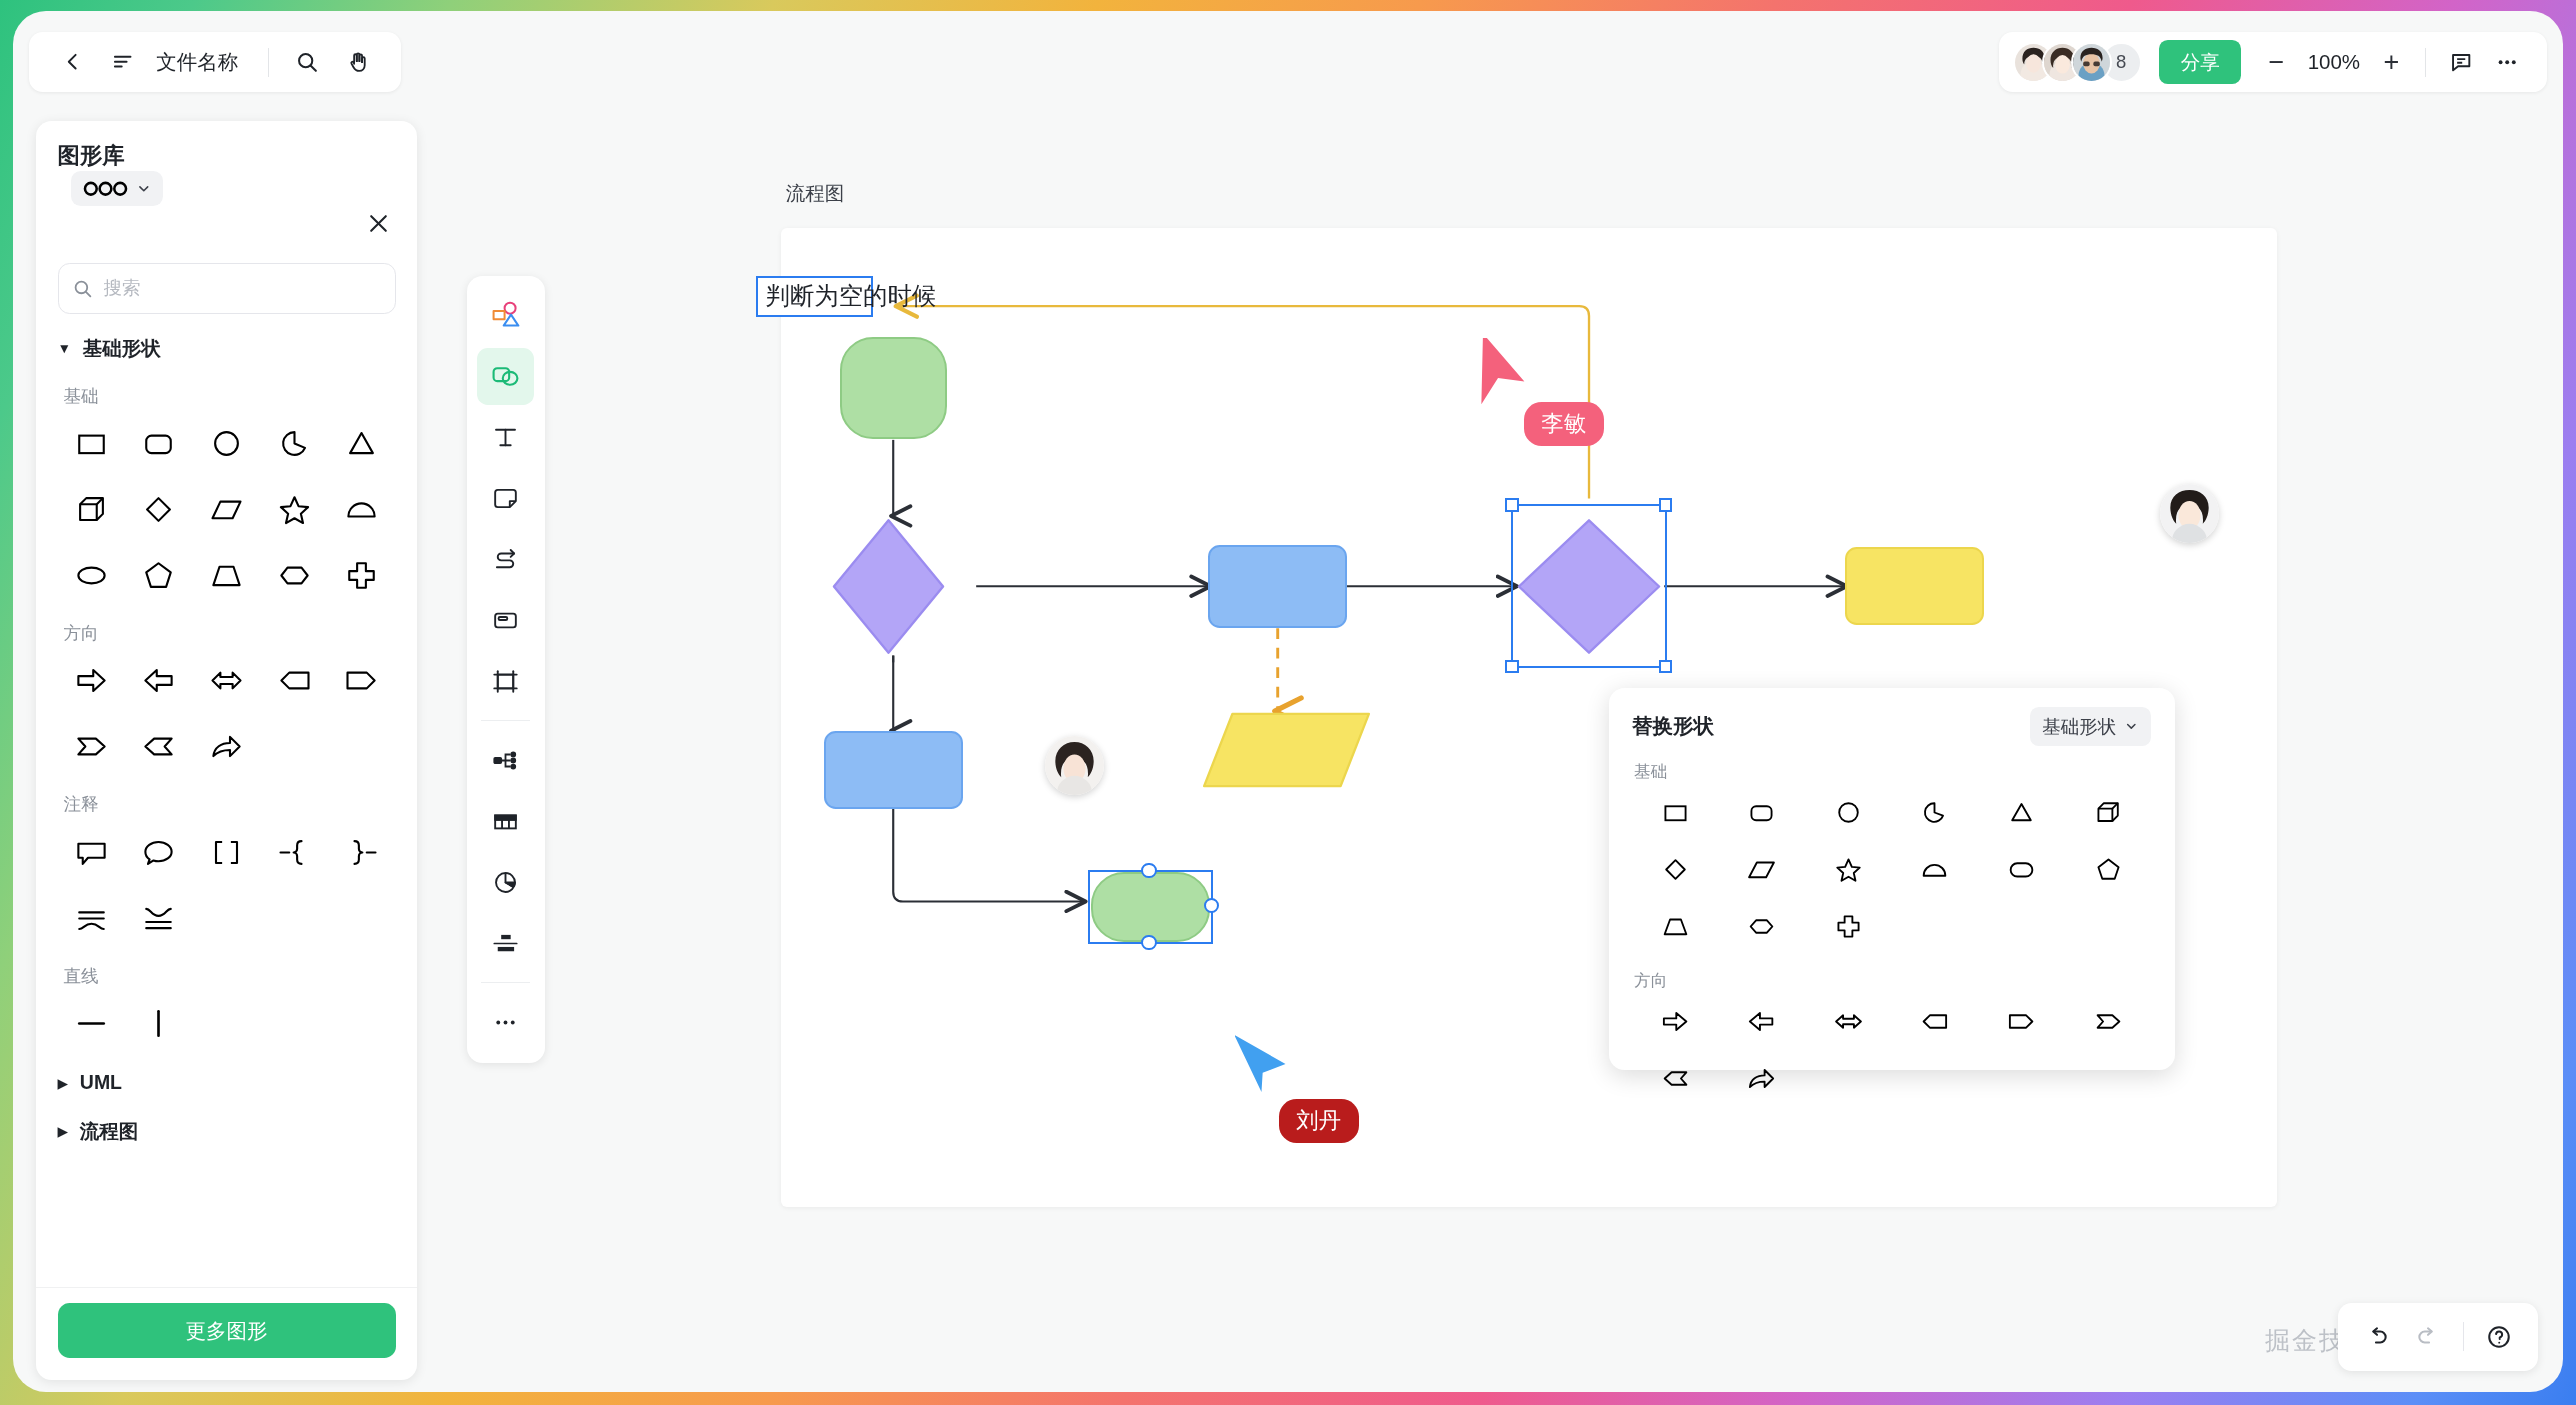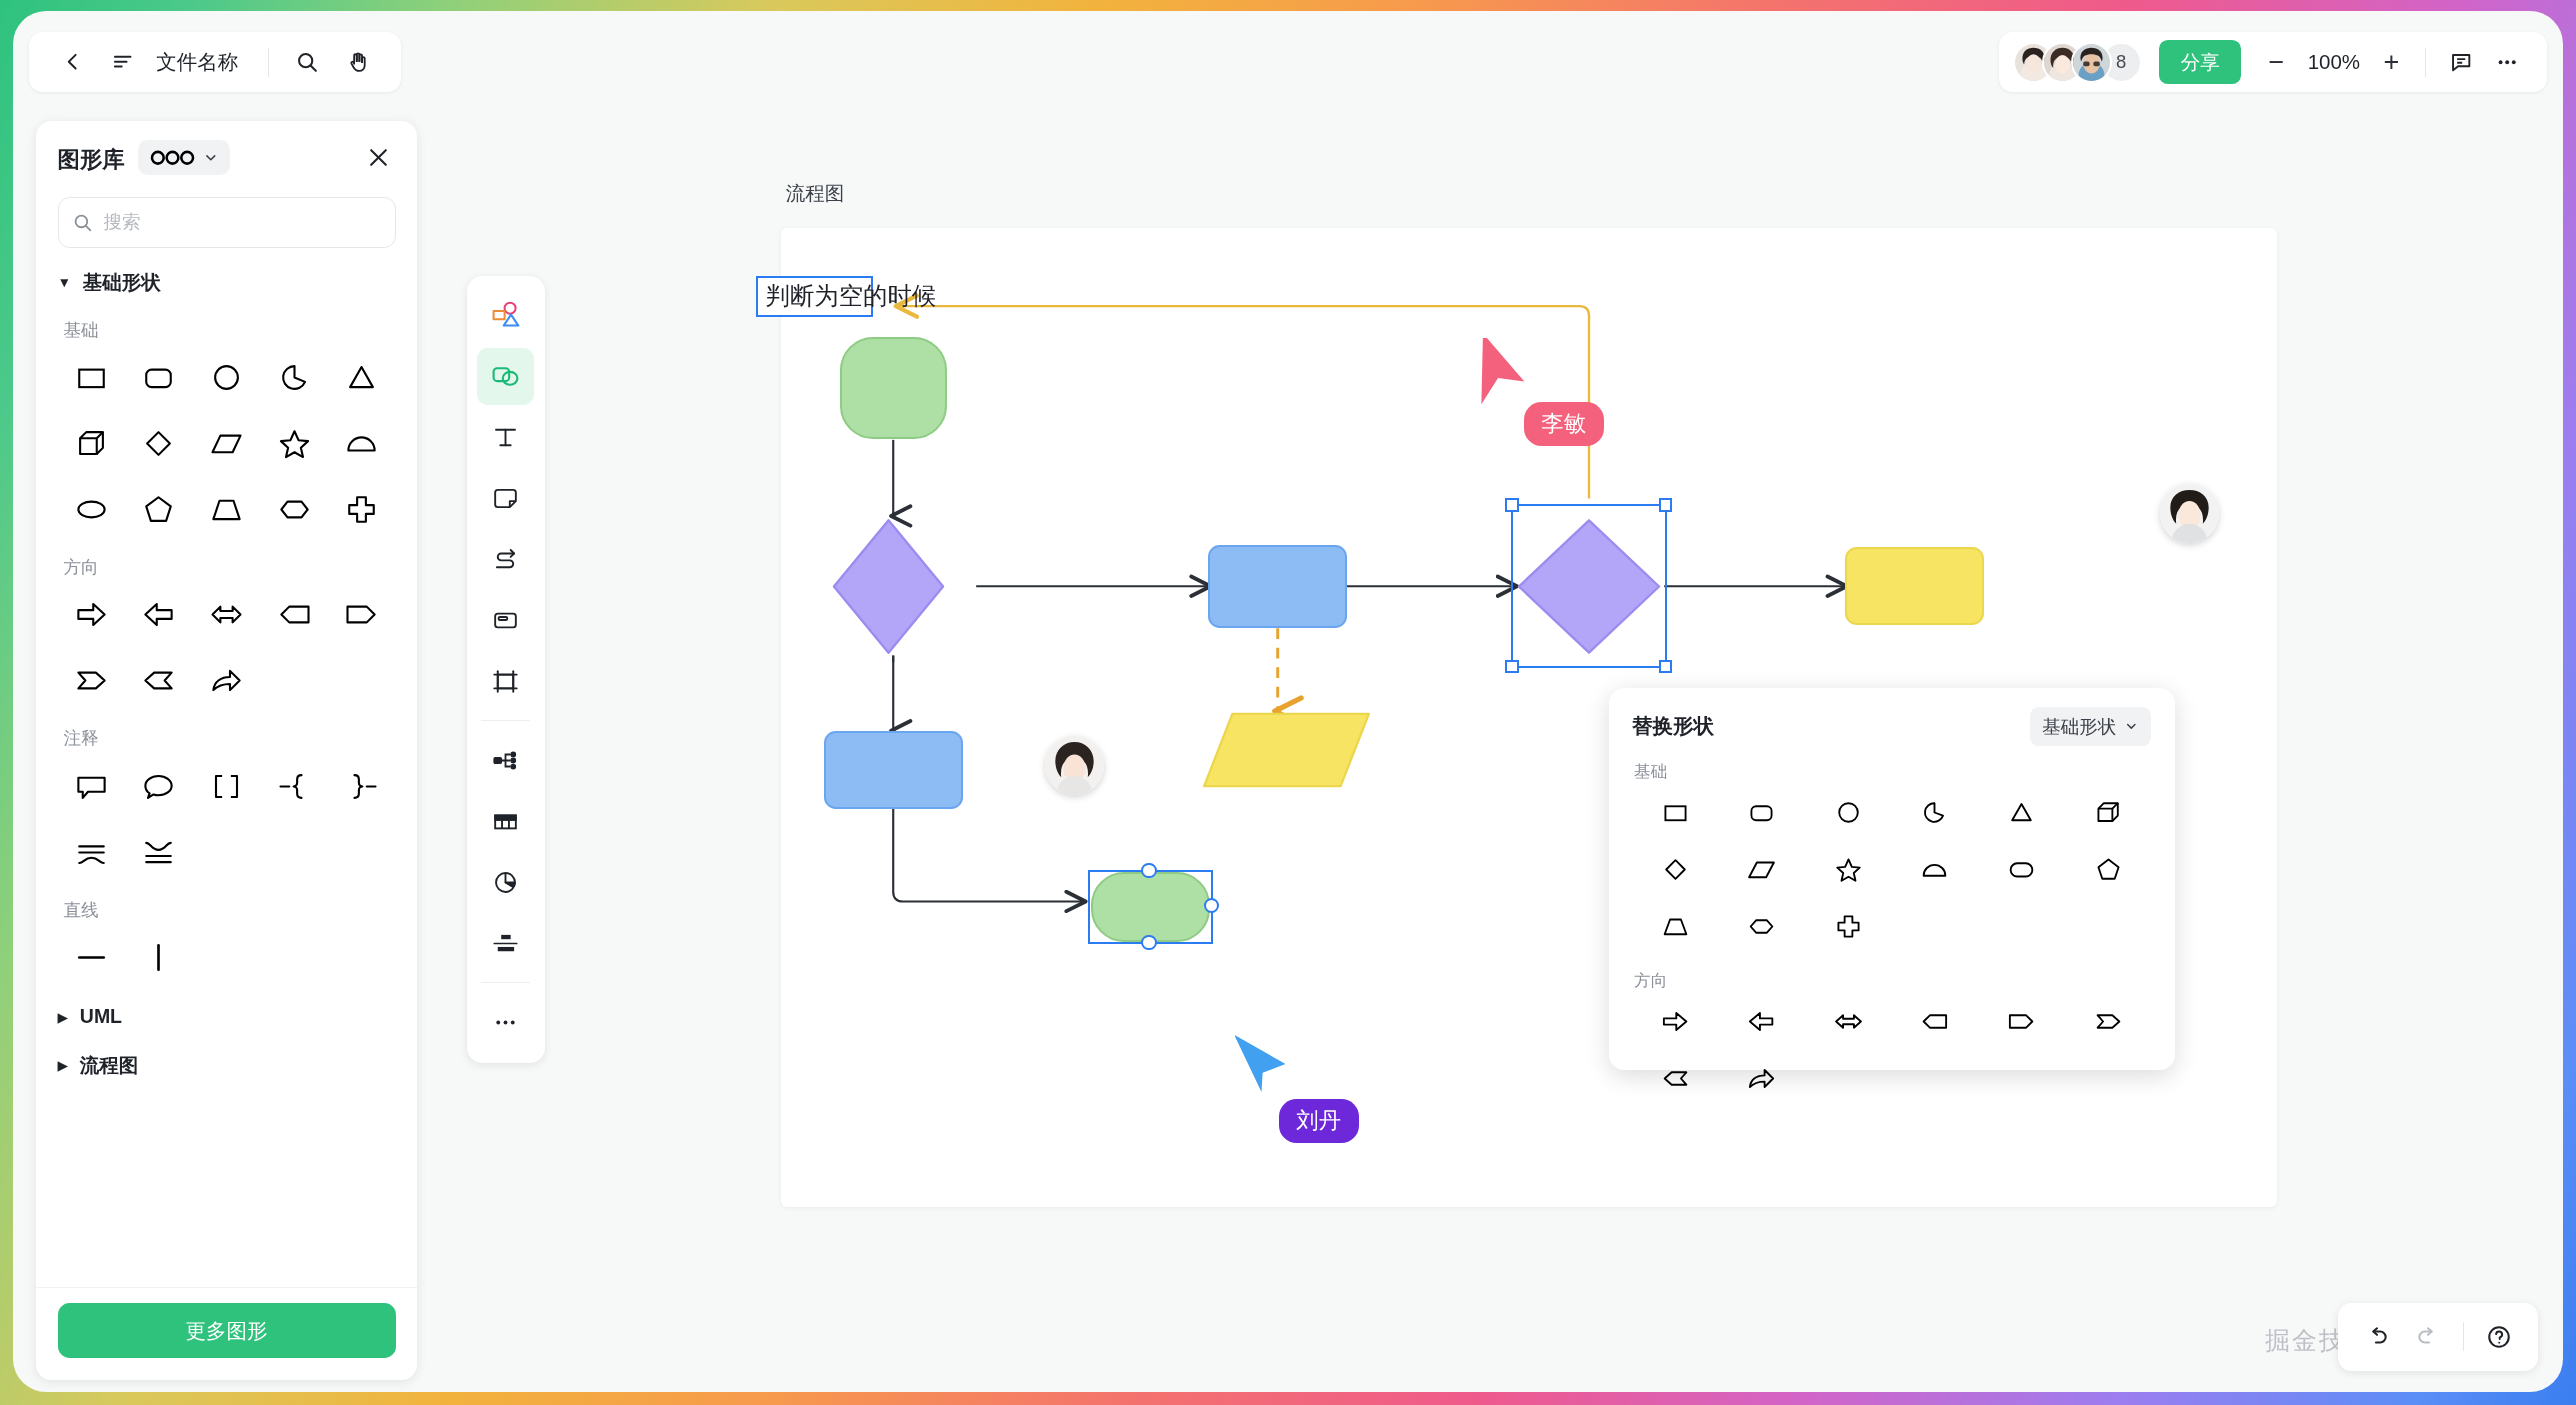--- a/index.html
+++ b/index.html
@@ -82,21 +82,21 @@
 
   
   .lib-panel {
     position: absolute; left: 23.4px; top: 110px;
     width: 381px; height: 1259px;
     background: #fff; border-radius: 15.6px;
     box-shadow: 0 2px 11.7px rgba(0,0,0,.09);
     display: flex; flex-direction: column; overflow: hidden;
   }
   .lib-head {
-    display: flex; align-items: flex-end; padding: 19.5px 21.5px 7.8px 21.5px;
+    display: flex; align-items: flex-start; padding: 19.5px 21.5px 7.8px 21.5px; flex-direction: column;
   }
   .lib-title { font-size: 22.4px; color: #1f2329; font-weight: 600; }
   .lib-select {
     margin-left: 13.7px; background: #f1f2f4; border-radius: 9.8px;
     display: flex; align-items: center; gap: 7.8px;
     padding: 6.8px 11.7px; cursor: pointer;
   }
   .lib-close {
     margin-left: auto; width: 35px; height: 35px; cursor: pointer;
     display: flex; align-items: center; justify-content: center;
@@ -188,21 +188,21 @@
   .caret {
     display: inline-block; width: 2px; height: 27px;
     background: #1f2329; margin-left: 1px;
   }
 
   .tag {
     position: absolute; color: #fff; font-size: 22.4px;
     padding: 6.8px 17.6px; border-radius: 17.6px; white-space: nowrap;
   }
   .tag-pink { background: #f4617c; }
-  .tag-blue { background: #6d28d9; }
+  .tag-blue { background: #b91c1c; }
 
   .avatar-float {
     position: absolute; width: 59px; height: 59px; border-radius: 50%;
     background: #fff; box-shadow: 0 2px 7.8px rgba(0,0,0,.18);
     overflow: hidden;
   }
 
   
   .popup {
     position: absolute; left: 1596px; top: 677px;

